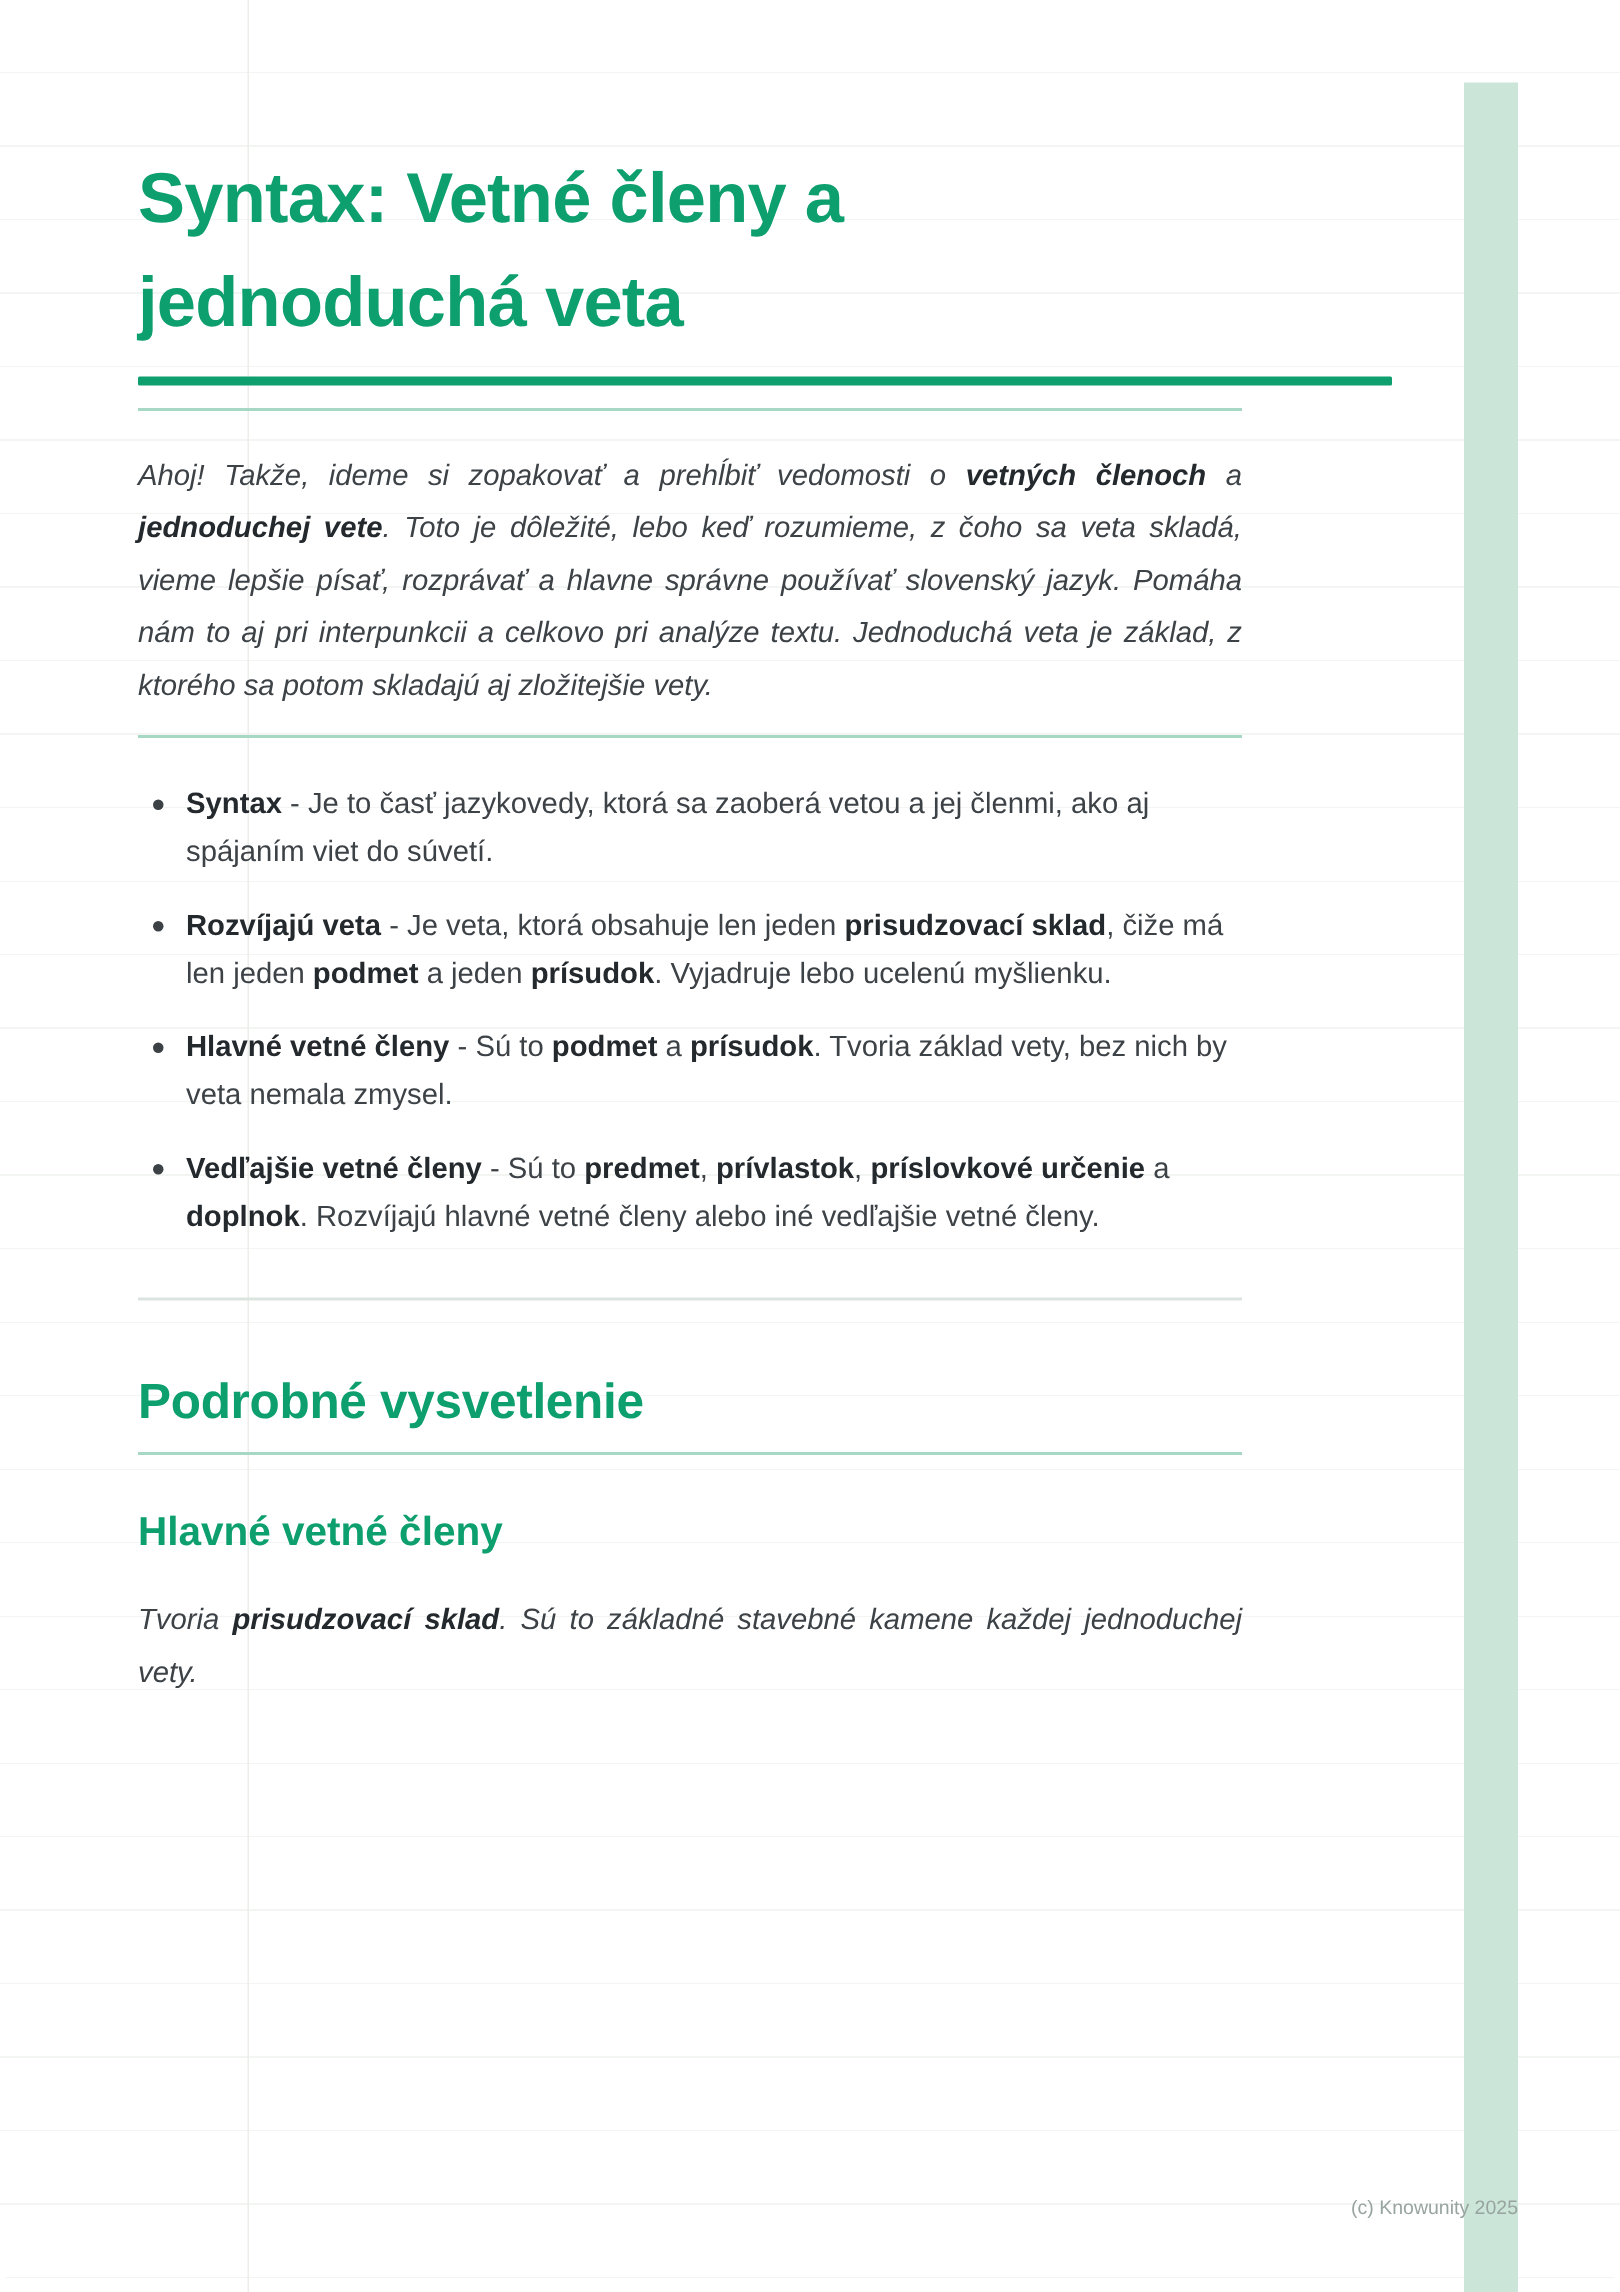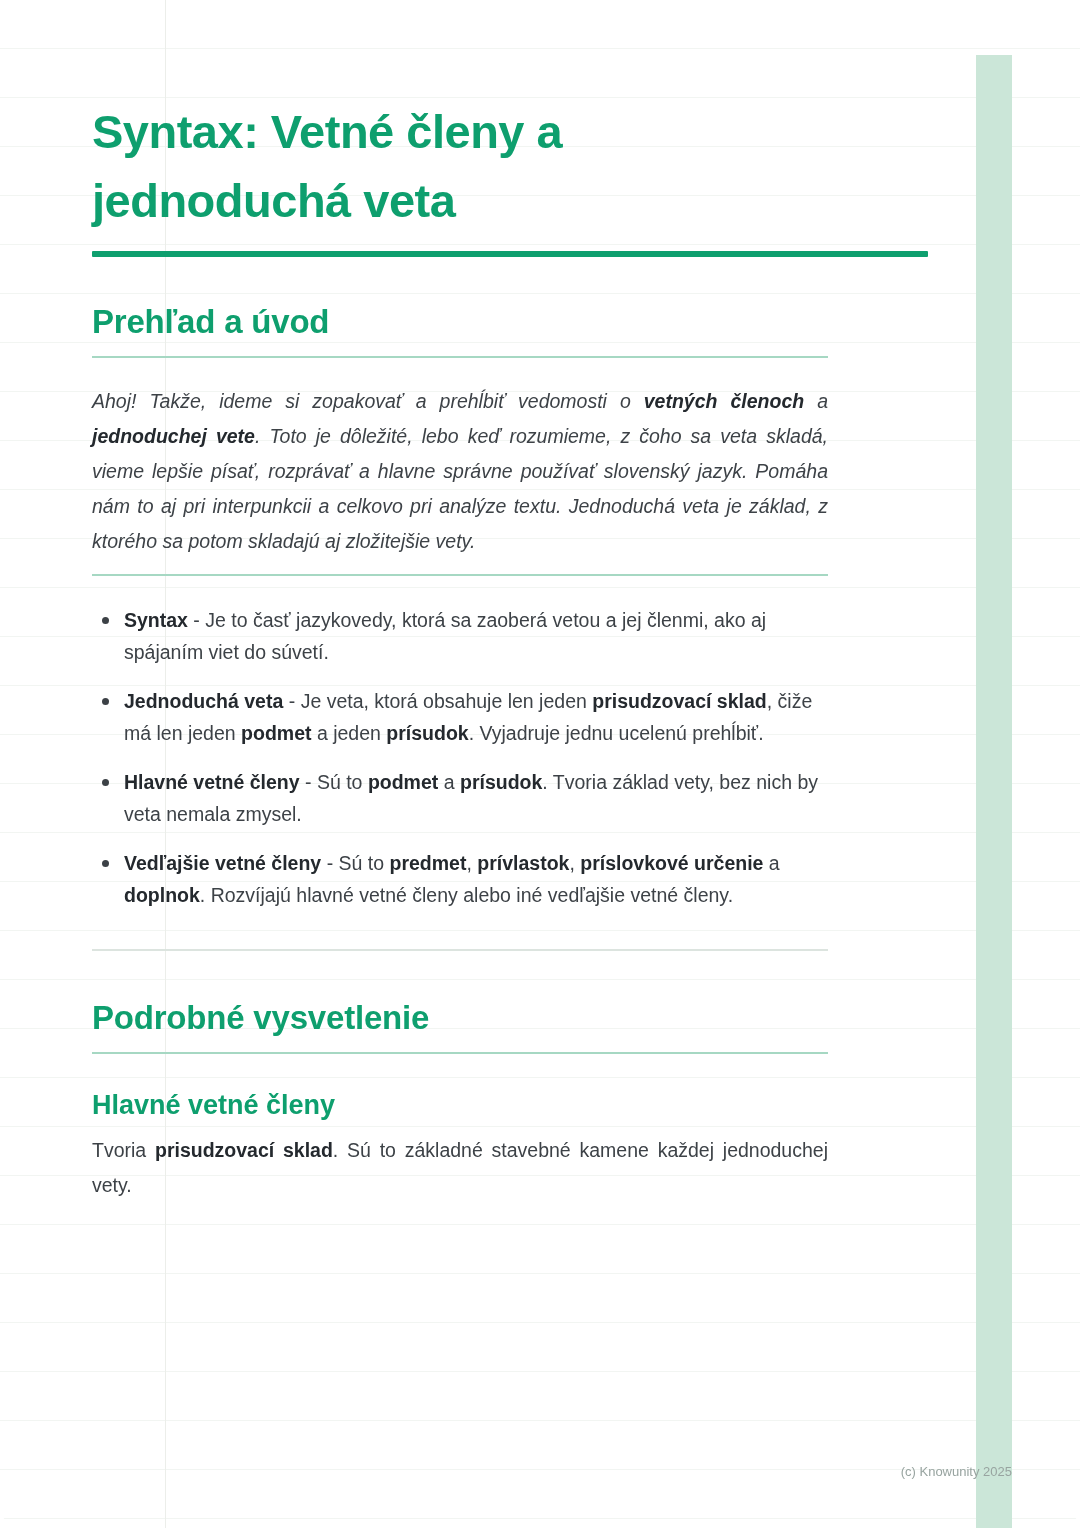--- a/index.html
+++ b/index.html
@@ -125,21 +125,21 @@
 
   h2.after-divider{margin-top:48px;}
 
   h3{
     margin:36px 0 0;
     font-size:27px;
     font-weight:700;
     color:var(--accent);
   }
 
-  p.detail{margin-top:12px;}
+  p.detail{margin-top:26px;font-style:italic;}
 
   .footer{
     position:absolute;
     top:1464px;
     right:68px;
     font-size:13px;
     color:var(--footer-text);
     z-index:3;
   }
 </style>
@@ -150,35 +150,34 @@
 
   <div class="margin-line"></div>
   <div class="accent-bar"></div>
 
   <div class="content">
 
     <h1>Syntax: Vetné členy a jednoduchá veta</h1>
     <div class="title-rule"></div>
 
     <section>
-      <h2>Prehľad a úvod</h2>
       <div class="h-underline"></div>
       <p class="body just intro"><span>Ahoj! Takže, ideme si zopakovať a prehĺbiť vedomosti o </span><strong>vetných členoch</strong><span> a </span><strong>jednoduchej vete</strong><span>. Toto je dôležité, lebo keď rozumieme, z čoho sa veta skladá, vieme lepšie písať, rozprávať a hlavne správne používať slovenský jazyk. Pomáha nám to aj pri interpunkcii a celkovo pri analýze textu. Jednoduchá veta je základ, z ktorého sa potom skladajú aj zložitejšie vety.</span></p>
     </section>
 
     <section>
       <div class="h-underline"></div>
       <ul class="terms">
         <li>
           <span class="dot"></span>
           <div class="li-text body"><strong>Syntax</strong><span> - Je to časť jazykovedy, ktorá sa zaoberá vetou a jej členmi, ako aj spájaním viet do súvetí.</span></div>
         </li>
         <li>
           <span class="dot"></span>
-          <div class="li-text body"><strong>Jednoduchá veta</strong><span> - Je veta, ktorá obsahuje len jeden </span><strong>prisudzovací sklad</strong><span>, čiže má len jeden </span><strong>podmet</strong><span> a jeden </span><strong>prísudok</strong><span>. Vyjadruje jednu ucelenú prehĺbiť.</span></div>
+          <div class="li-text body"><strong>Rozvíjajú veta</strong><span> - Je veta, ktorá obsahuje len jeden </span><strong>prisudzovací sklad</strong><span>, čiže má len jeden </span><strong>podmet</strong><span> a jeden </span><strong>prísudok</strong><span>. Vyjadruje lebo ucelenú myšlienku.</span></div>
         </li>
         <li>
           <span class="dot"></span>
           <div class="li-text body"><strong>Hlavné vetné členy</strong><span> - Sú to </span><strong>podmet</strong><span> a </span><strong>prísudok</strong><span>. Tvoria základ vety, bez nich by veta nemala zmysel.</span></div>
         </li>
         <li>
           <span class="dot"></span>
           <div class="li-text body"><strong>Vedľajšie vetné členy</strong><span> - Sú to </span><strong>predmet</strong><span>, </span><strong>prívlastok</strong><span>, </span><strong>príslovkové určenie</strong><span> a </span><strong>doplnok</strong><span>. Rozvíjajú hlavné vetné členy alebo iné vedľajšie vetné členy.</span></div>
         </li>
       </ul>

